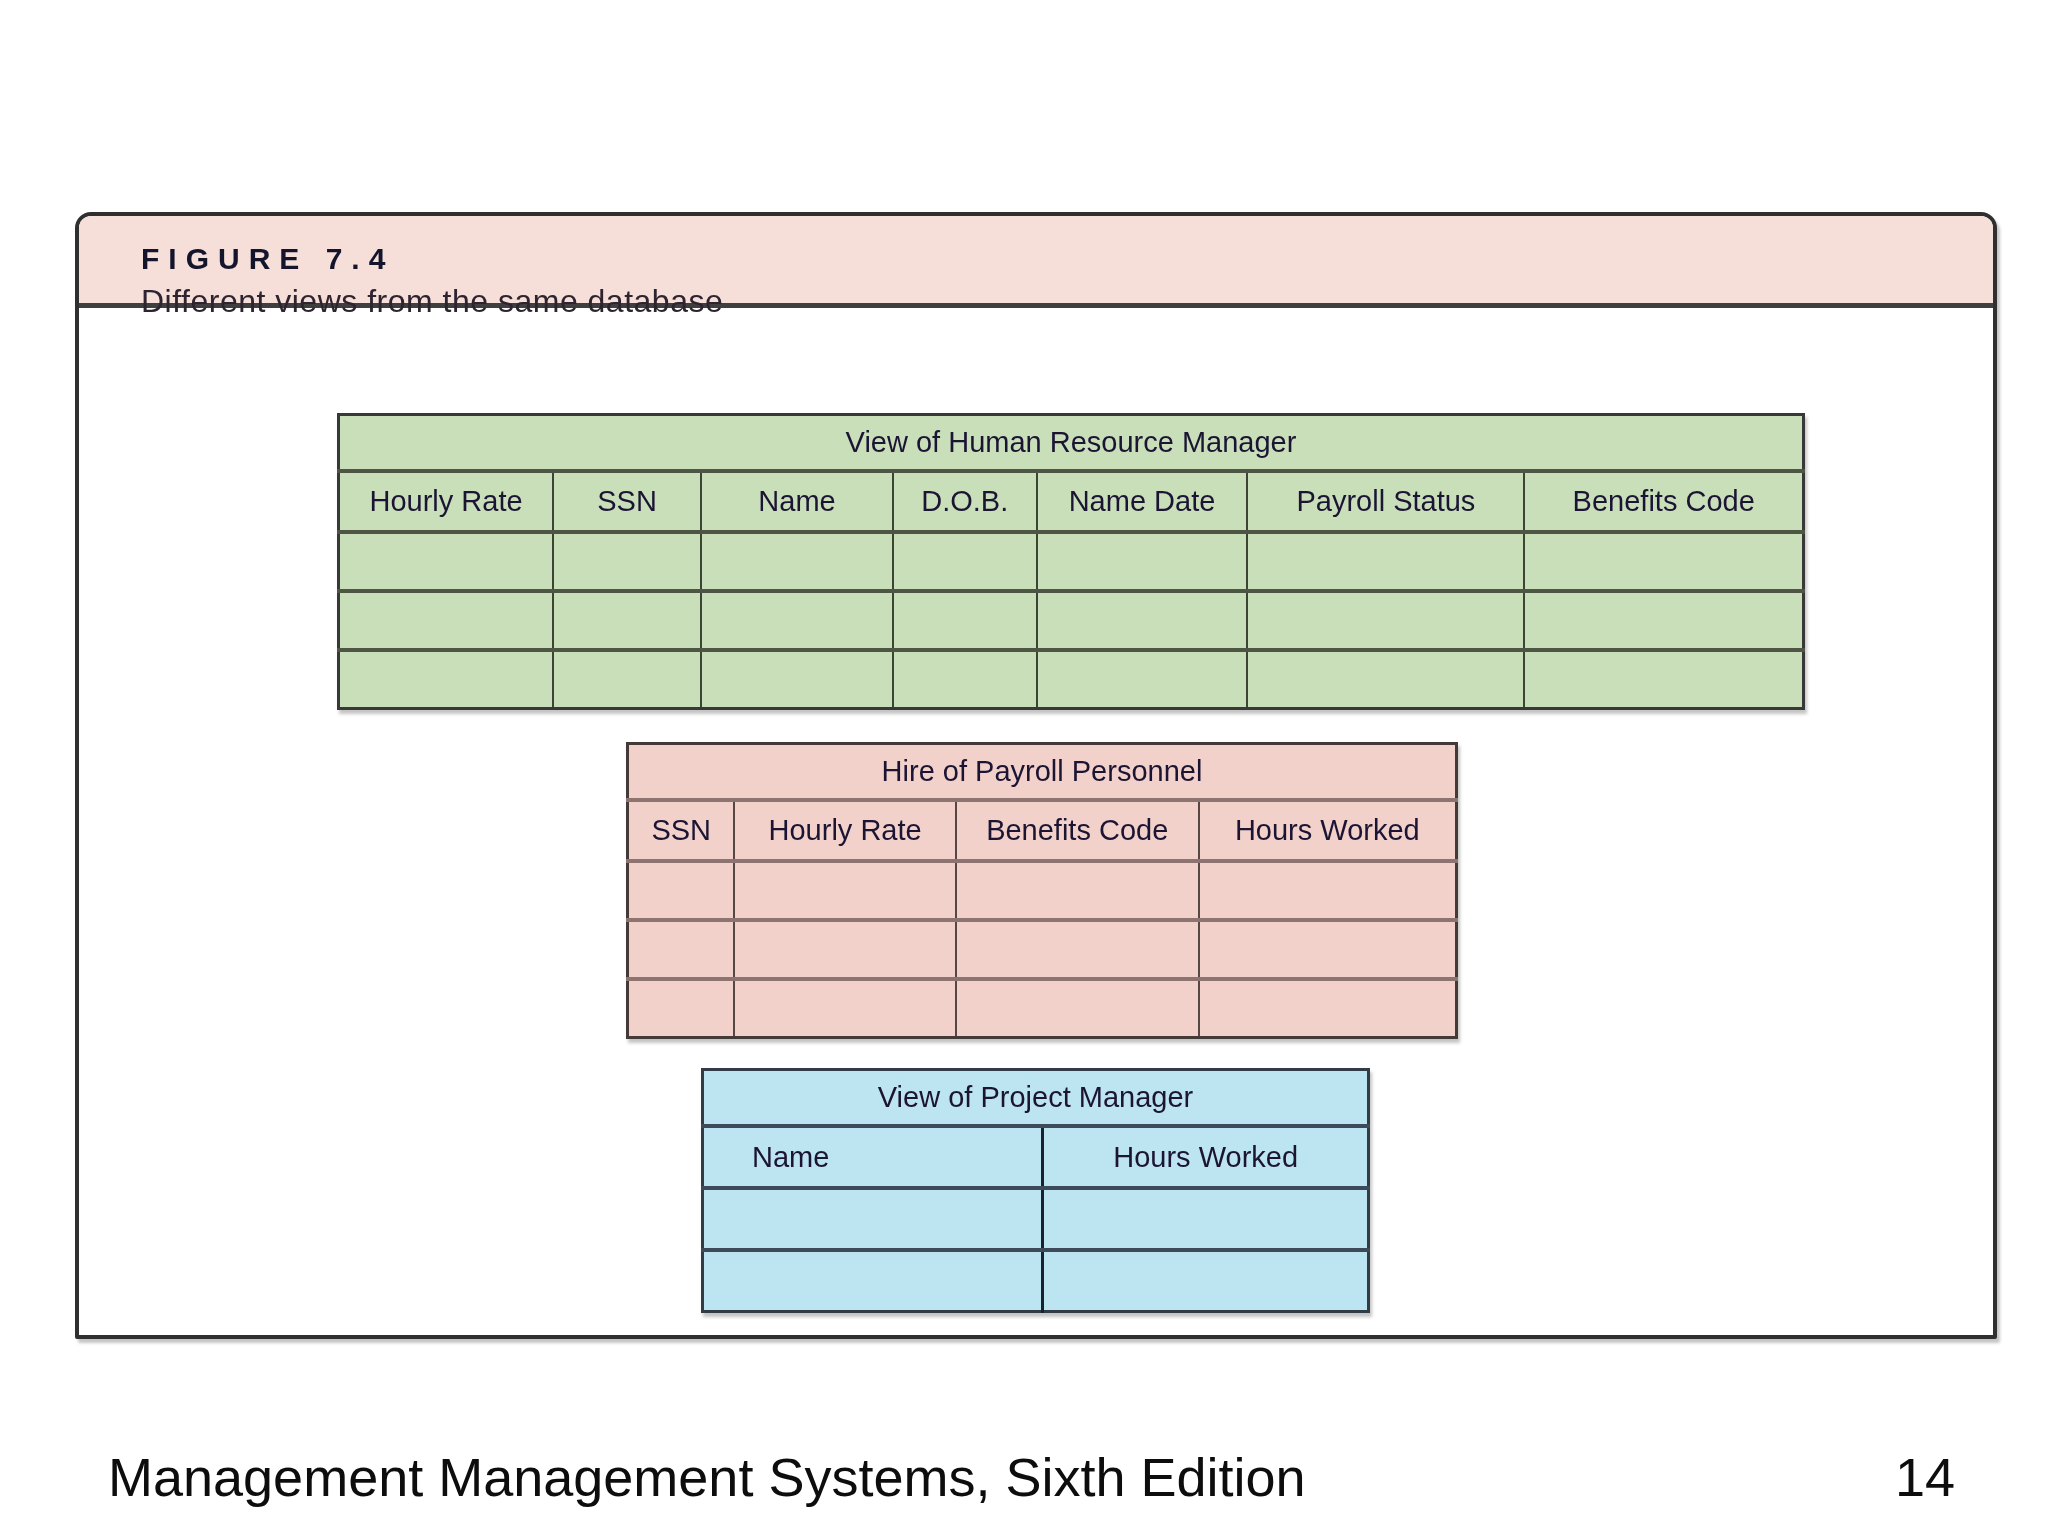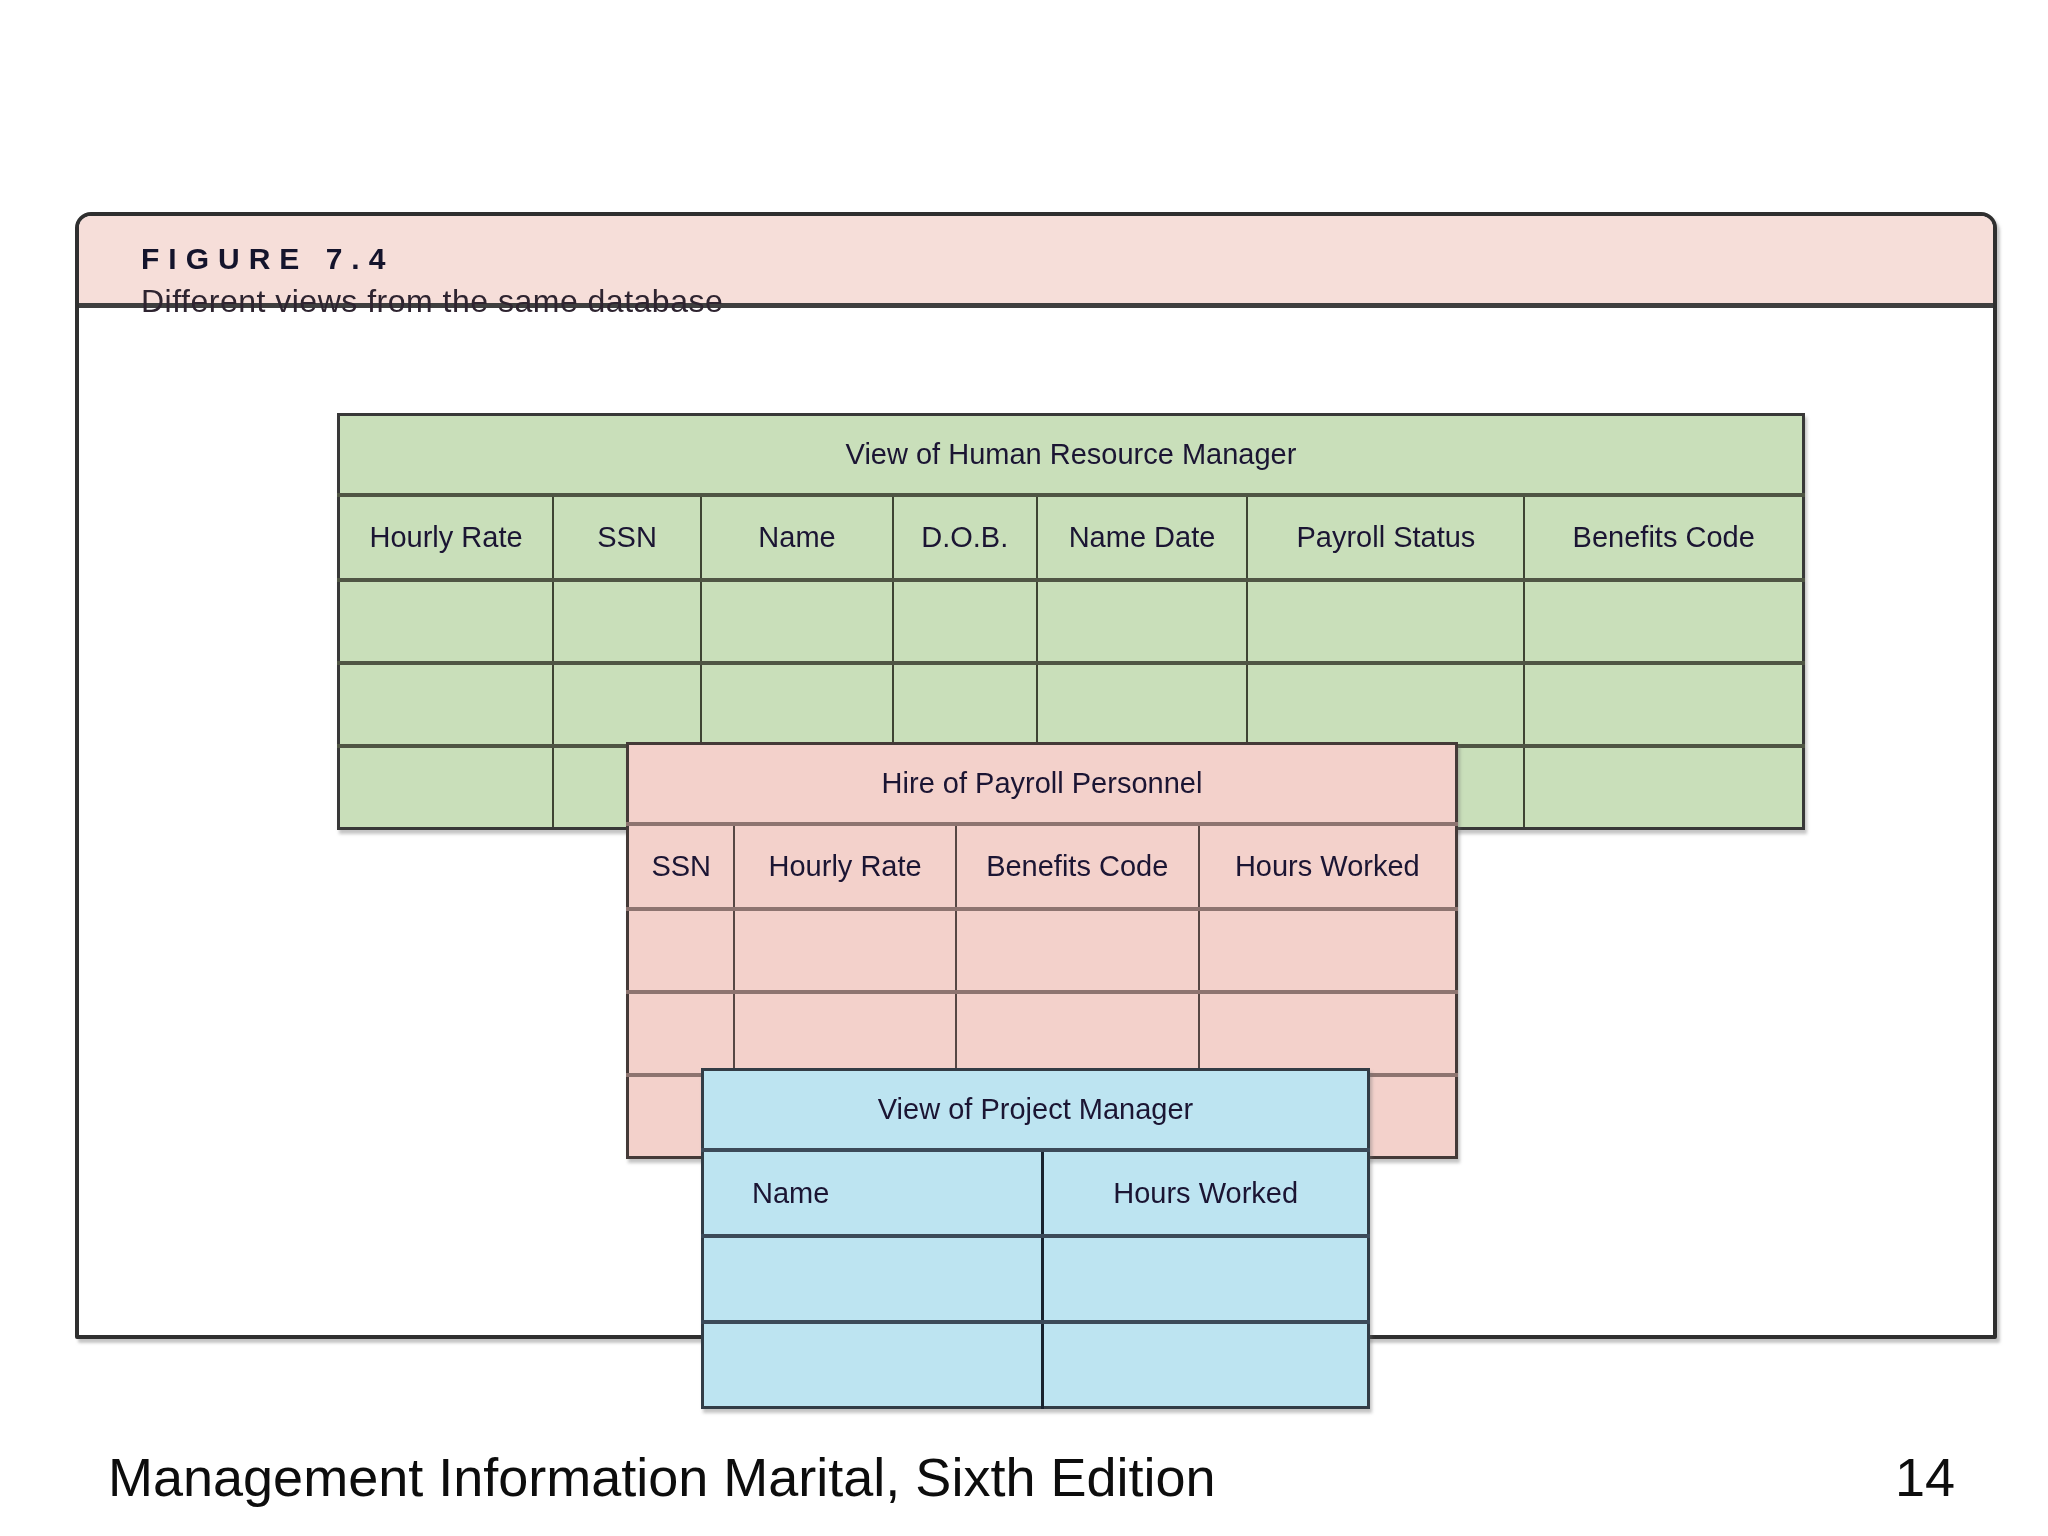--- a/index.html
+++ b/index.html
@@ -42,21 +42,21 @@
 
   
   .vtable {
     position:absolute;
     border-collapse:collapse;
     table-layout:fixed;
     font-size:29px;
     color:#1b1533;
     text-align:center;
   }
-  .vtable td { padding:16px; vertical-align:middle; overflow:hidden; }
+  .vtable td { padding:4px; vertical-align:middle; overflow:hidden; }
   .title-row td { height:45px; }
   .head-row td  { height:49px; }
   .data-row td  { height:47px; }
 
   
   .green {
     left:337px; top:413px; width:1468px;
     background:#c9dfba;
     border:3px solid #383838;
     box-shadow:2px 4px 3px rgba(110,110,110,0.4);
@@ -217,16 +217,16 @@
       <td></td>
           <td></td>
     </tr>
     <tr class="data-row">
       <td></td>
           <td></td>
     </tr>
   </tbody>
     </table>
 
-  <div class="footer-title">Management Information Marital, Sixth Edition</div>
+  <div class="footer-title">Management Management Systems, Sixth Edition</div>
   <div class="footer-page">14</div>
 
 </div>
 
 </body></html>

